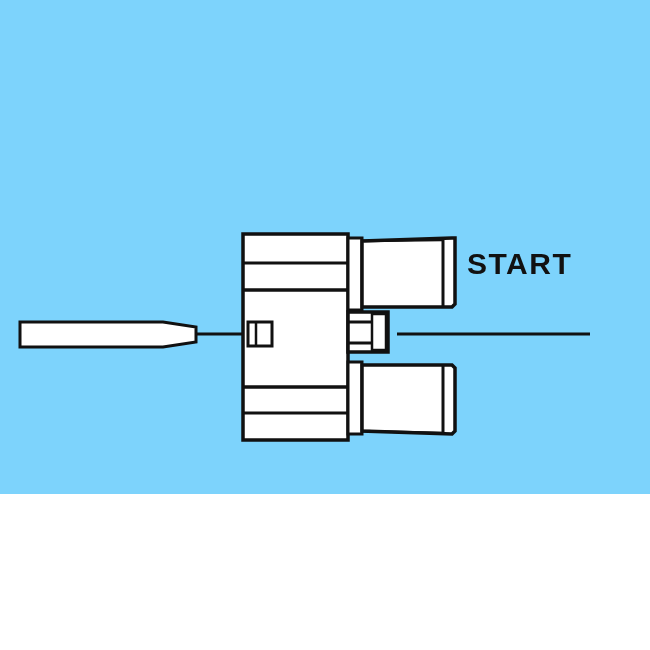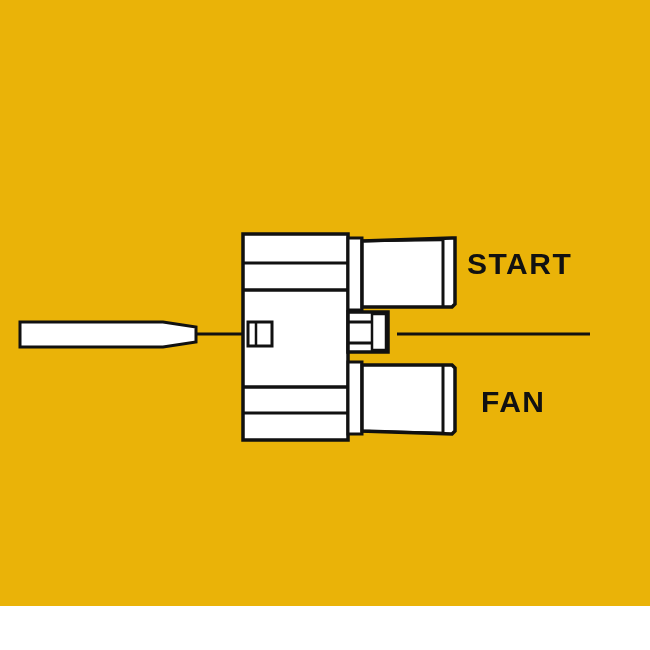--- a/index.html
+++ b/index.html
@@ -7,22 +7,22 @@
     margin: 0;
     padding: 0;
     background: #ffffff;
   }
   body {
     font-family: "Liberation Sans", sans-serif;
   }
   #diagram-root {
     position: relative;
     width: 650px;
-    height: 606px;
-    background: #eab308;
+    height: 494px;
+    background: #7dd3fc;
     overflow: hidden;
   }
   #diagram-svg {
     position: absolute;
     left: 0;
     top: 0;
     width: 650px;
     height: 650px;
     display: block;
   }
@@ -107,15 +107,14 @@
 
       <line x1="443" y1="366" x2="443" y2="433" stroke="#111111" stroke-width="3"></line>
 
       <line x1="362" y1="431" x2="443" y2="433" stroke="#111111" stroke-width="2.5"></line>
     </g>
 
   </svg>
 
   <div class="label-text" id="label-start">START</div>
 
-  <div class="label-text" id="label-fan">FAN</div>
 
 </div>
 
 </body></html>

